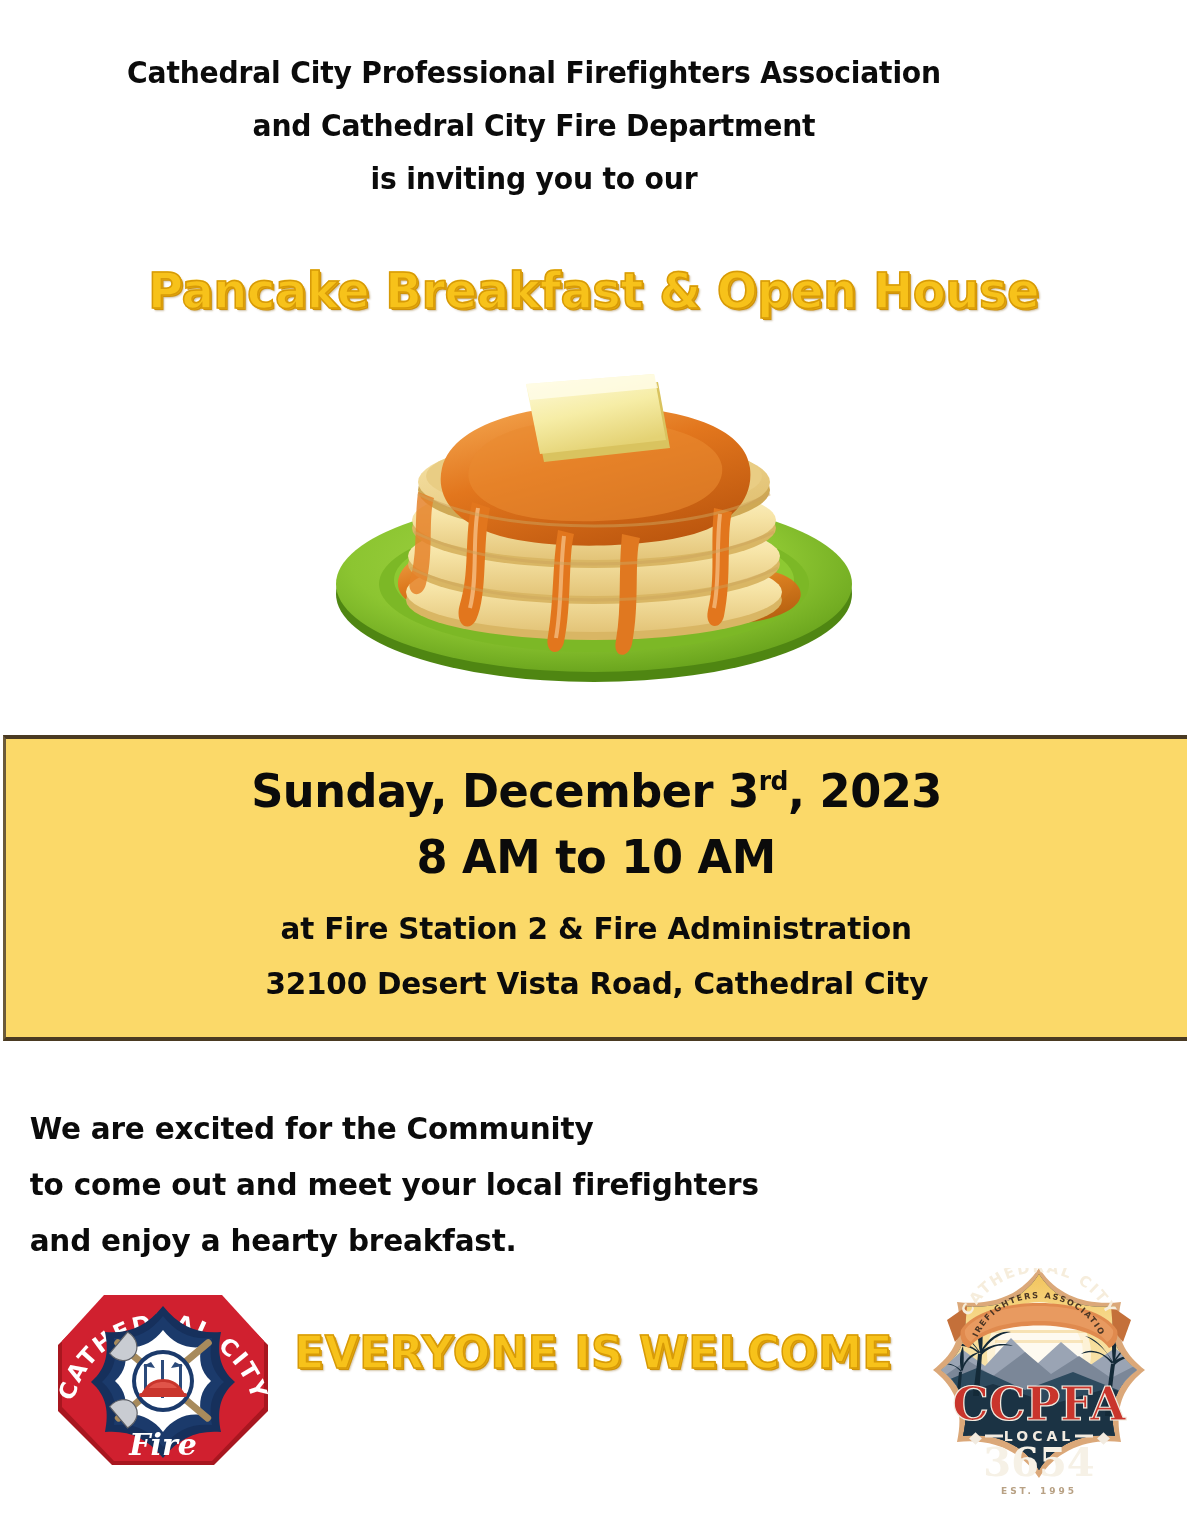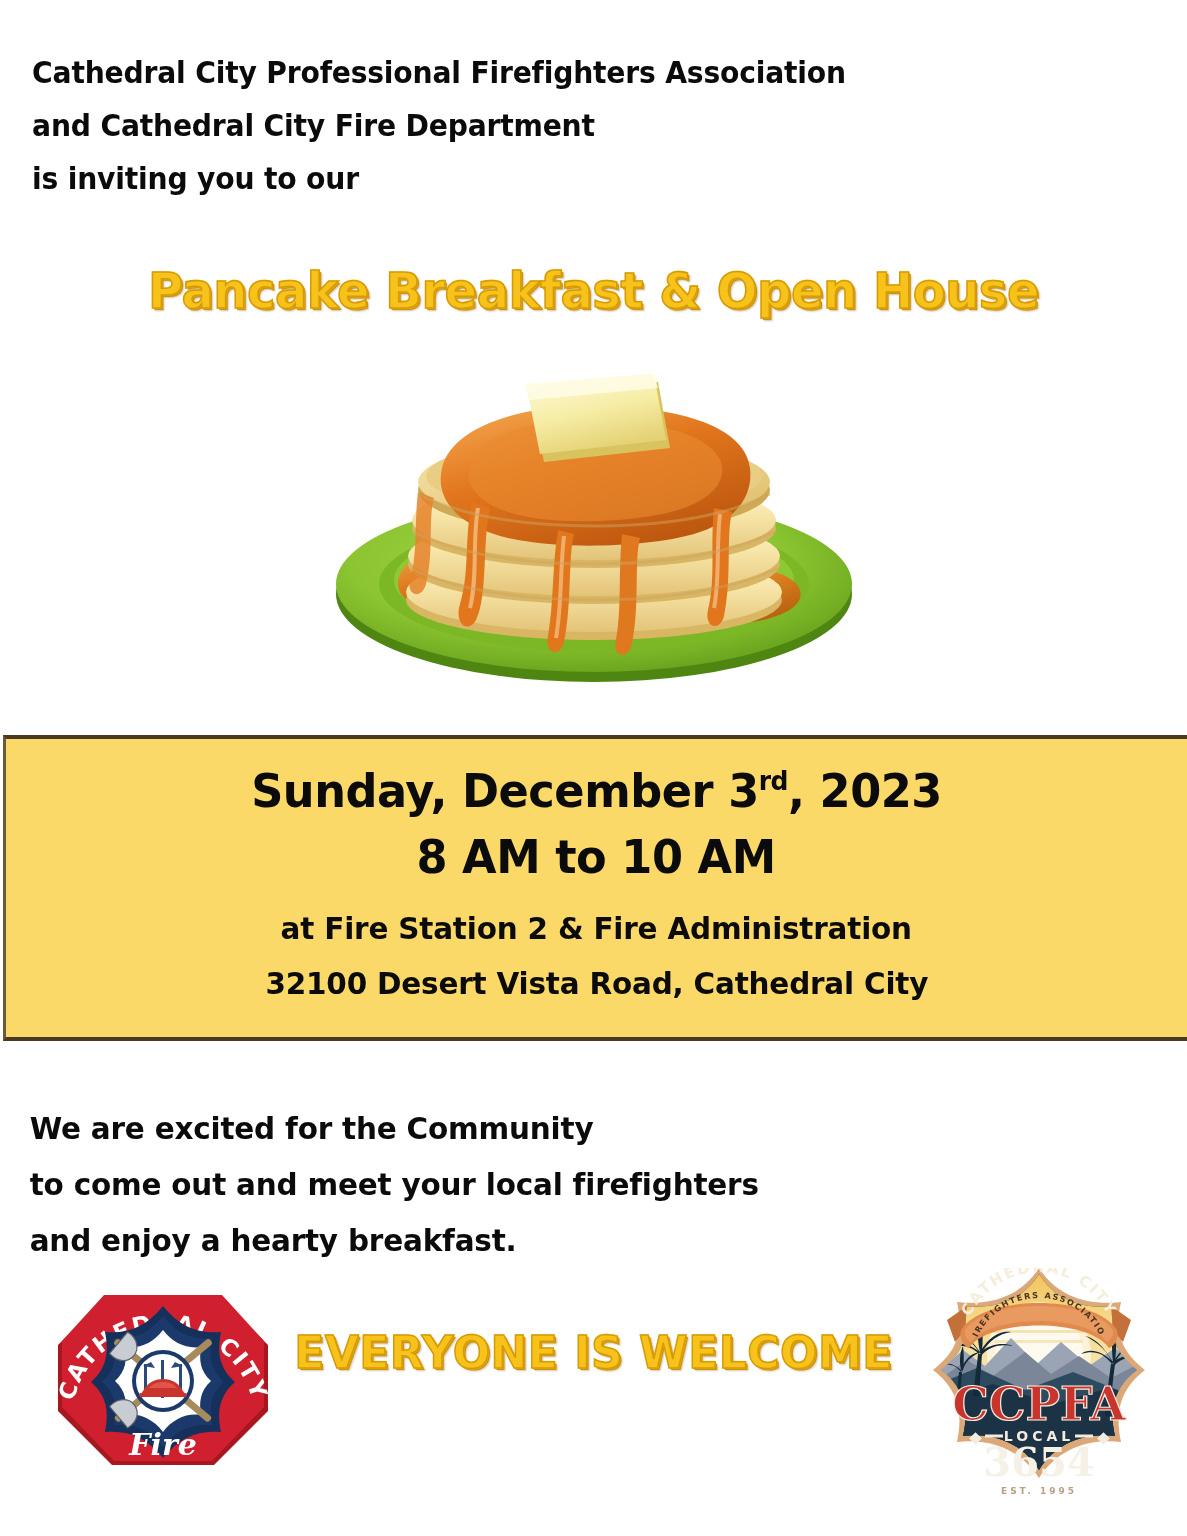--- a/index.html
+++ b/index.html
@@ -20,21 +20,21 @@
     inset: 0;
     background: #ffffff;
   }
 
   
   .intro-block {
     position: absolute;
     top: 58px;
     left: 0;
     width: 1068px;
-    text-align: left;
+    text-align: center;
   }
   .intro-line {
     display: block;
     font-family: "DejaVu Sans", sans-serif;
     font-weight: 700;
     font-size: 30px;
     letter-spacing: -0.2px;
     color: #0b0b0b;
     line-height: 1.0;
     margin-bottom: 23px;

